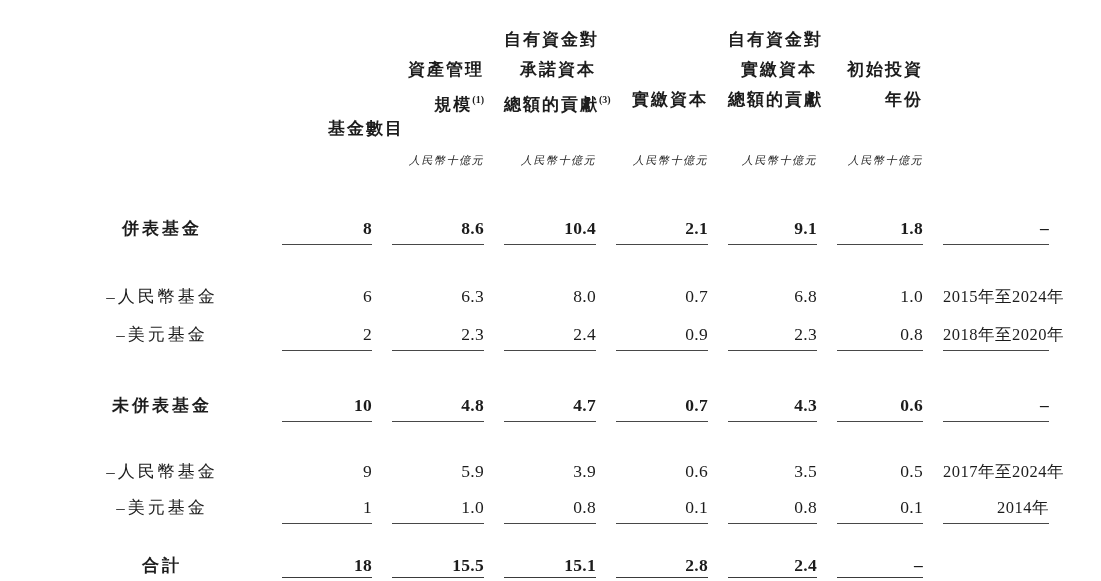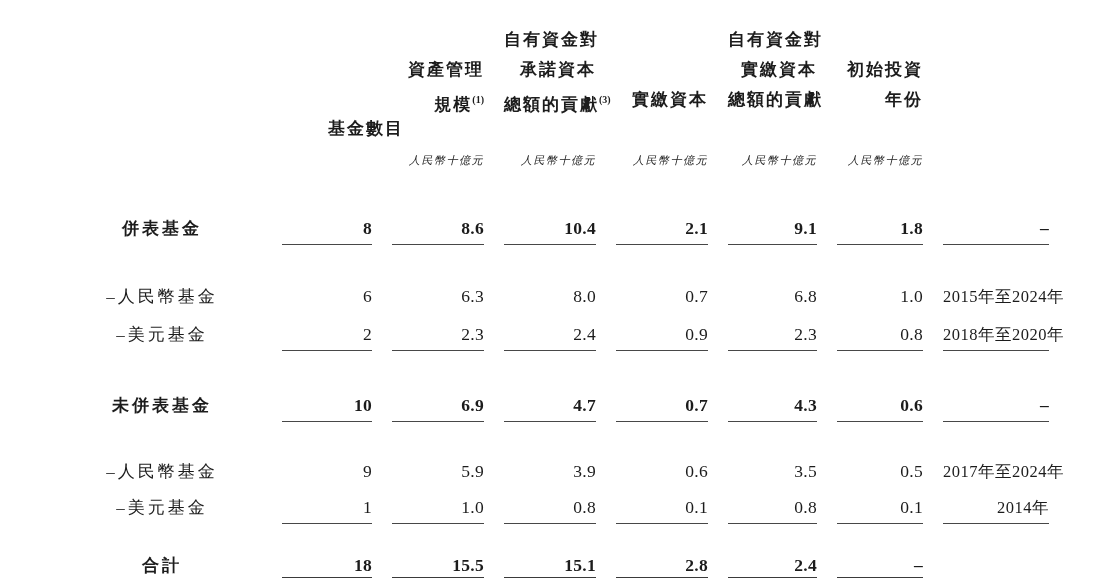--- a/index.html
+++ b/index.html
@@ -140,21 +140,21 @@
     <div class="cell ul"><span class="val">2.4</span></div>
     <div class="cell ul"><span class="val">0.9</span></div>
     <div class="cell ul"><span class="val">2.3</span></div>
     <div class="cell ul"><span class="val">0.8</span></div>
     <div class="cell ul"><span class="val year">2018年至2020年</span></div>
   </div>
 
   <div class="row r4 bold">
     <div class="cell label-cell"><span class="lbl">未併表基金</span></div>
     <div class="cell ul"><span class="val">10</span></div>
-    <div class="cell ul"><span class="val">6.9</span></div>
+    <div class="cell ul"><span class="val">4.8</span></div>
     <div class="cell ul"><span class="val">4.7</span></div>
     <div class="cell ul"><span class="val">0.7</span></div>
     <div class="cell ul"><span class="val">4.3</span></div>
     <div class="cell ul"><span class="val">0.6</span></div>
     <div class="cell ul"><span class="val">–</span></div>
   </div>
 
   <div class="row r5">
     <div class="cell label-cell"><span class="lbl">–人民幣基金</span></div>
     <div class="cell"><span class="val">9</span></div>

